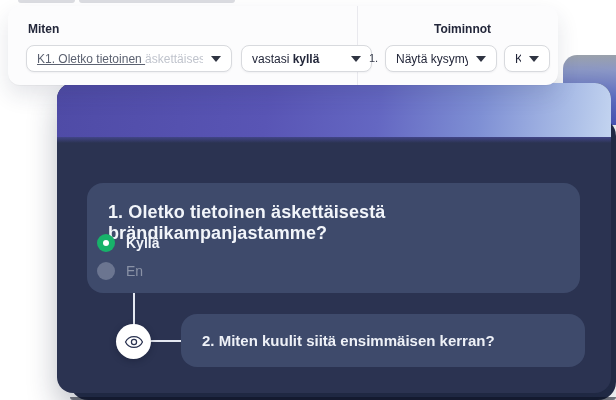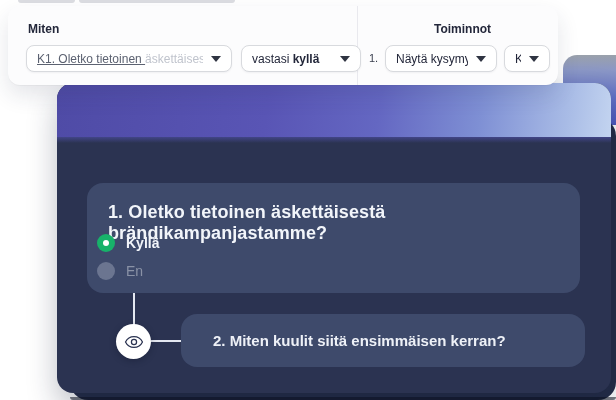--- a/index.html
+++ b/index.html
@@ -40,21 +40,21 @@
   .radio { width:18px; height:18px; border-radius:50%; flex:0 0 18px;
     display:flex; align-items:center; justify-content:center; }
   .radio.on { background:#17b26a; }
   .radio.on .dot { width:6px; height:6px; border-radius:50%; background:#ffffff; }
   .radio.off { background:#6b7590; }
   .opt-label { font-size:14px; font-weight:bold; }
   .opt-1 .opt-label { color:#f2f5fa; }
   .opt-2 .opt-label { color:#8a92a6; font-weight:normal;text-align:center; }
 
   .q2 { left:124px; top:231px; width:404px; height:53px; display:flex; align-items:center; }
-  .q2-title { padding-left:32px; font-size:15px; font-weight:bold; color:#eef1f7; }
+  .q2-title { padding-left:21px; font-size:15px; font-weight:bold; color:#eef1f7; }
 
   
   .conn-v { position:absolute; left:76px; top:210px; width:2px; height:33px; background:#e4e8f1; }
   .conn-h { position:absolute; left:94px; top:257px; width:31px; height:2px; background:#e4e8f1; }
   .eye-node { position:absolute; left:59px; top:241px; width:35px; height:35px; background:#ffffff;
     border-radius:50%; display:flex; align-items:center; justify-content:center;
     box-shadow:0 2px 6px rgba(15,20,40,.35); }
   .eye-node svg { width:20px; height:20px; display:block; }
 
   
@@ -65,21 +65,21 @@
   .tb-label { position:absolute; top:16px; font-size:12px; font-weight:bold; color:#23273a; }
   .lbl-condition { left:20px; }
   .lbl-actions { left:397px;margin-left:29px; }
   .pill { position:absolute; top:39px; height:27px; background:#ffffff; border:1px solid #d8dade;
     border-radius:8px; display:flex; align-items:center; padding:0 10px; gap:8px;
     font-size:12px; color:#23273a; box-shadow:0 1px 2px rgba(20,20,40,.05); cursor:pointer; }
   .pill .grow { flex:1; white-space:nowrap; overflow:hidden; }
   .pill-q { left:18px; width:206px; }
   .pill-q .t-main { color:#5c6271;text-decoration:underline; }
   .pill-q .t-muted { color:#c0c4cd; }
-  .pill-a { left:233px; width:120px; }
+  .pill-a { left:233px; width:131px; }
   .pill-a .bold { font-weight:bold; }
   .pill-action { left:377px; width:112px; }
   .pill-target { left:496px; width:46px; }
   .chev { width:0; height:0; border-left:5px solid transparent; border-right:5px solid transparent;
     border-top:6px solid #2f3442; flex:0 0 auto; }
   .act-index { position:absolute; left:361px; top:46px; font-size:11px; color:#3a3f4e; }
 </style>
 </head>
 <body>
 

